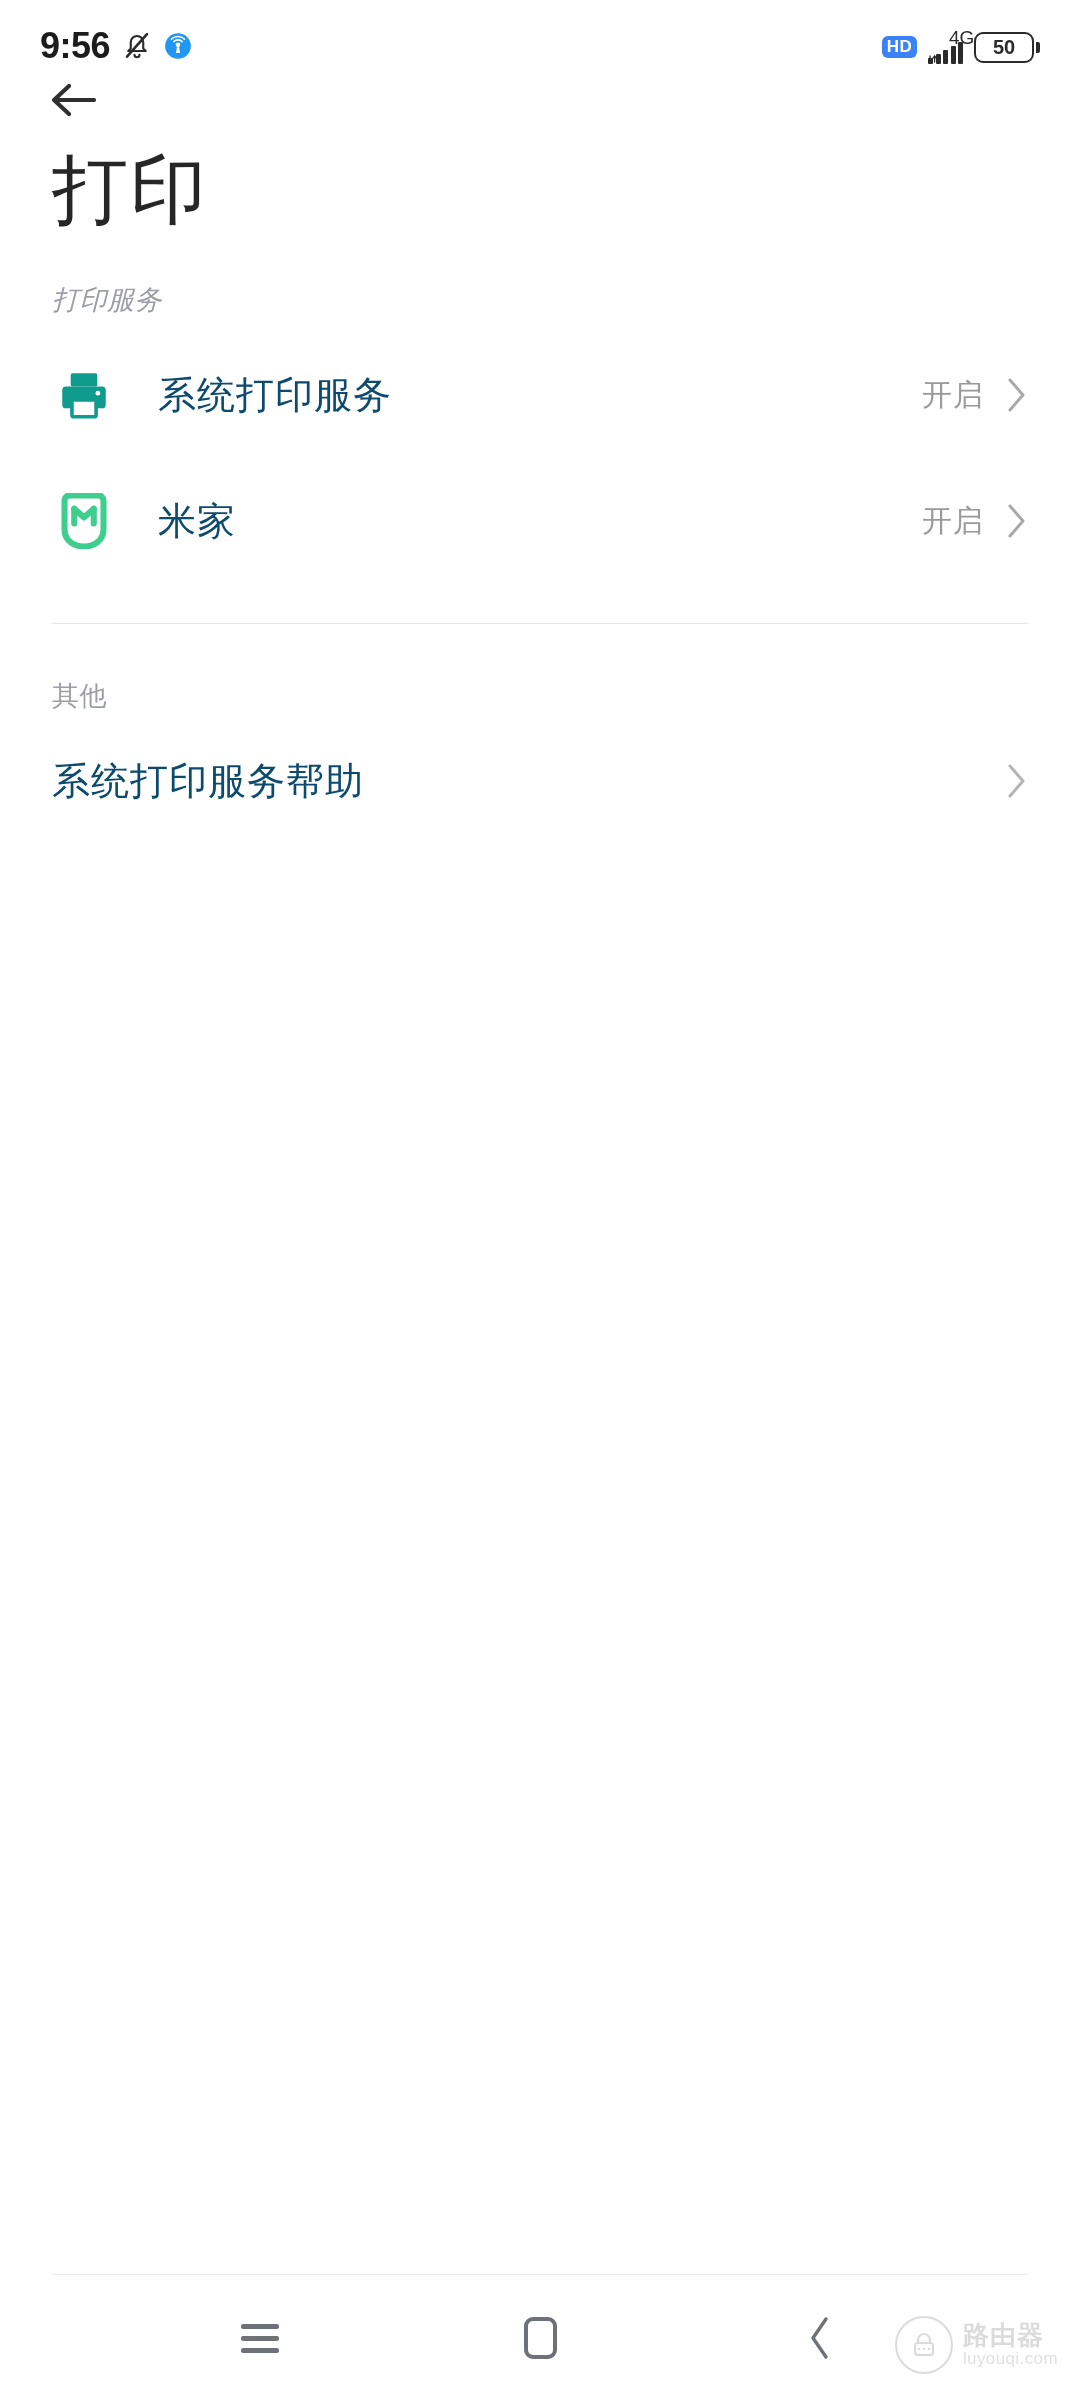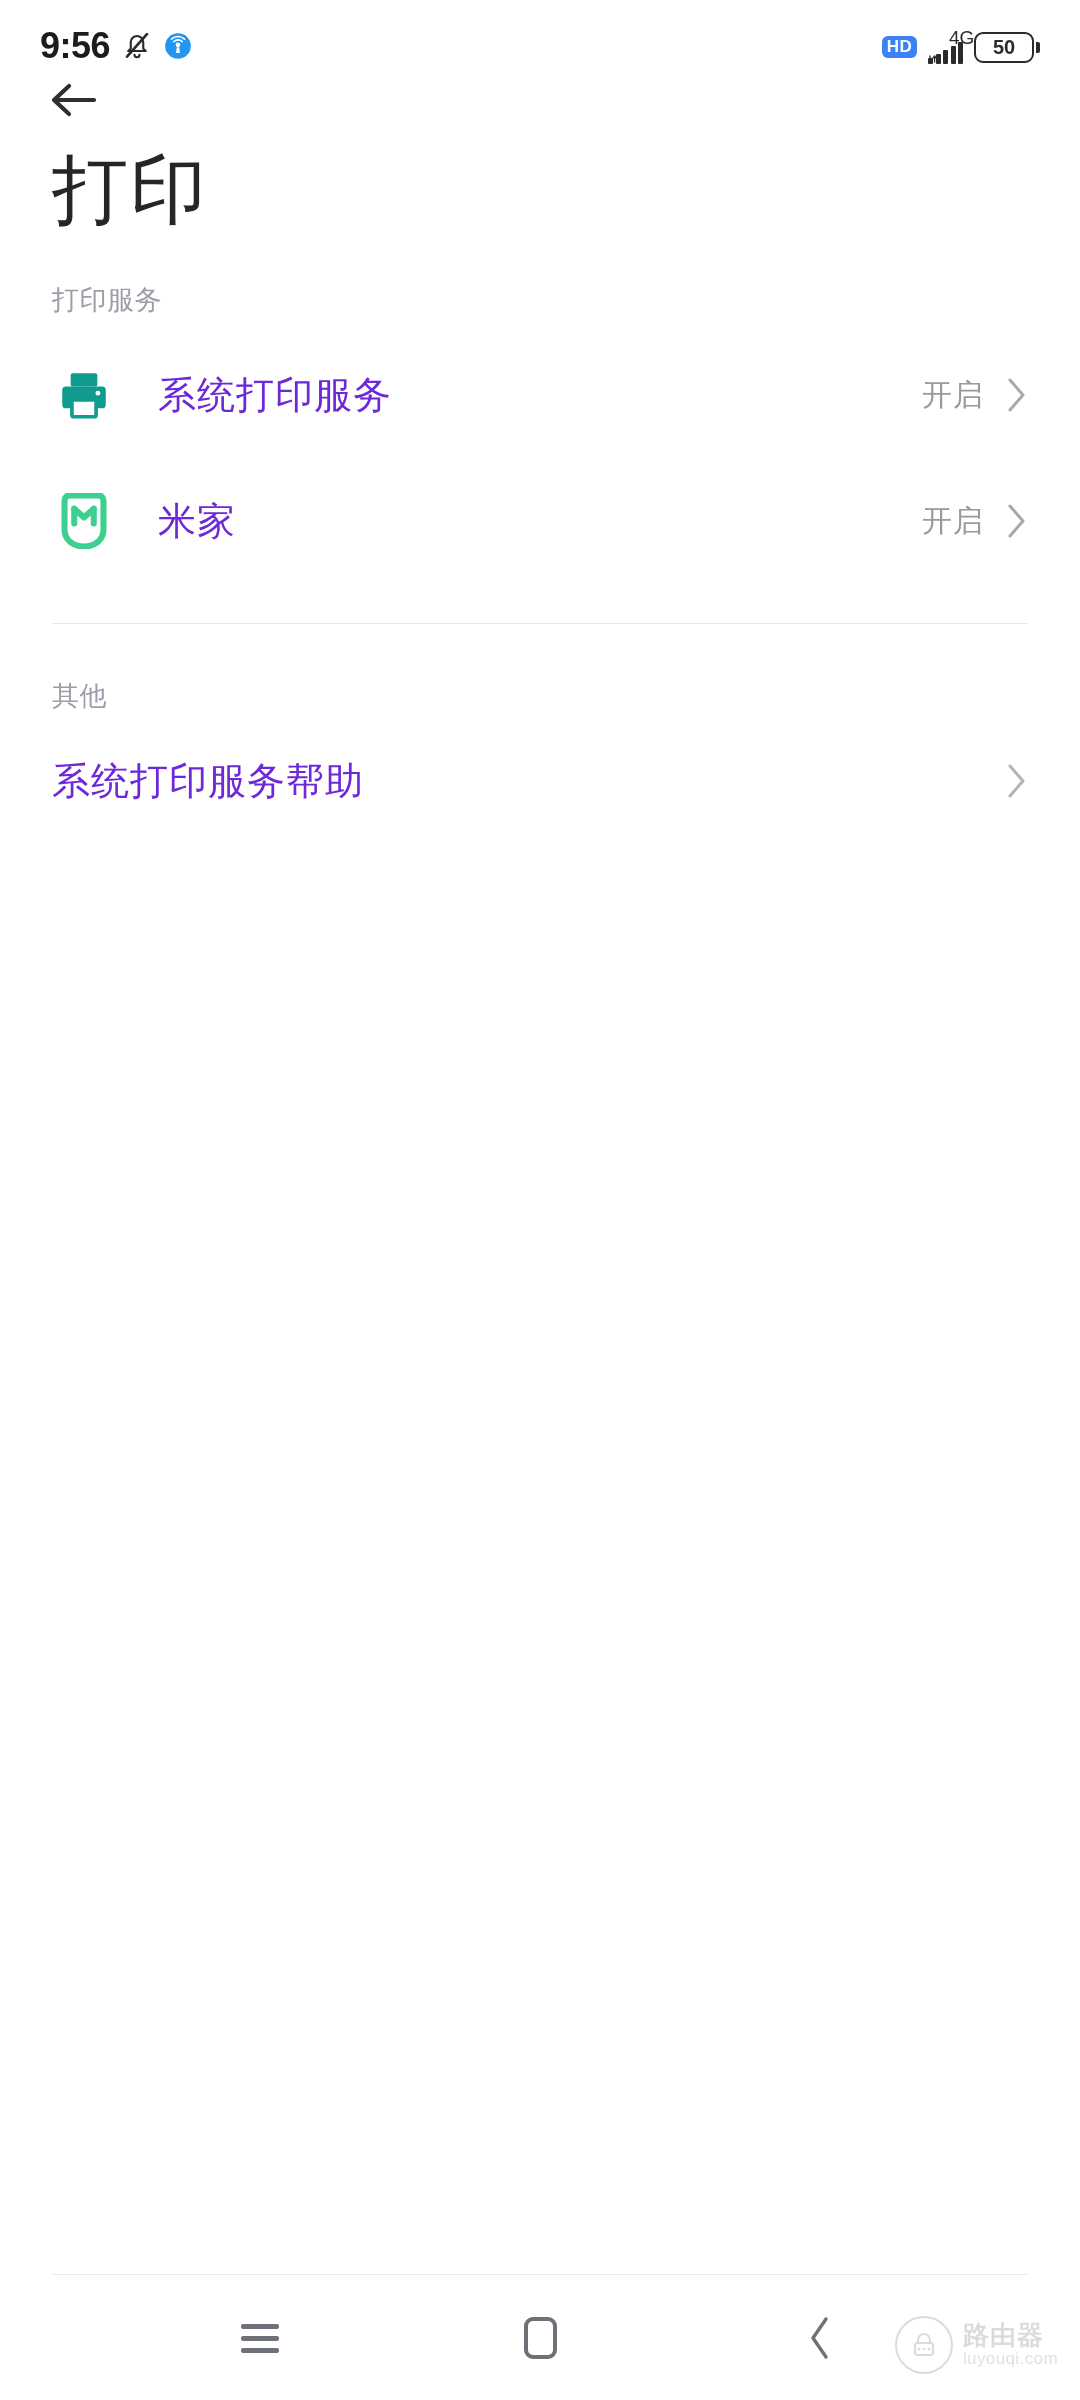--- a/index.html
+++ b/index.html
@@ -75,41 +75,41 @@
     font-size:76px; font-weight:300; color:#262626;
     letter-spacing:2px; line-height:1.1;
   }
 
   
   .section-header {
     position:absolute; left:52px;
     font-size:27px; color:#9b9ea6; font-weight:400;
     letter-spacing:0.5px;
   }
-  .sh-print { top:282px; }
+  .sh-print { top:282px;font-style:italic; }
   .sh-other { top:678px; }
 
   
   .row {
     position:absolute; left:0; width:1080px; height:126px;
     display:flex; align-items:center;
     padding:0 52px;
     cursor:pointer;
   }
   .row-service1 { top:332px; }
   .row-service2 { top:458px;justify-content:flex-end; }
   .row-help { top:718px;justify-content:center; }
 
   .row-icon {
     width:64px; height:64px;
     display:flex; align-items:center; justify-content:center;
     flex:0 0 64px;
   }
   .row-label {
-    font-size:38px; font-weight:500; color:#6d28d9;
+    font-size:38px; font-weight:500; color:#0c4a6e;
     letter-spacing:1px; margin-left:42px;
   }
   .row-label.no-icon { margin-left:0; }
   .row-spacer { flex:1 1 auto; }
   .row-value {
     font-size:30px; color:#9a9a9a; font-weight:400;
     letter-spacing:1px; margin-right:22px;
   }
   .chev { display:block; }
 

